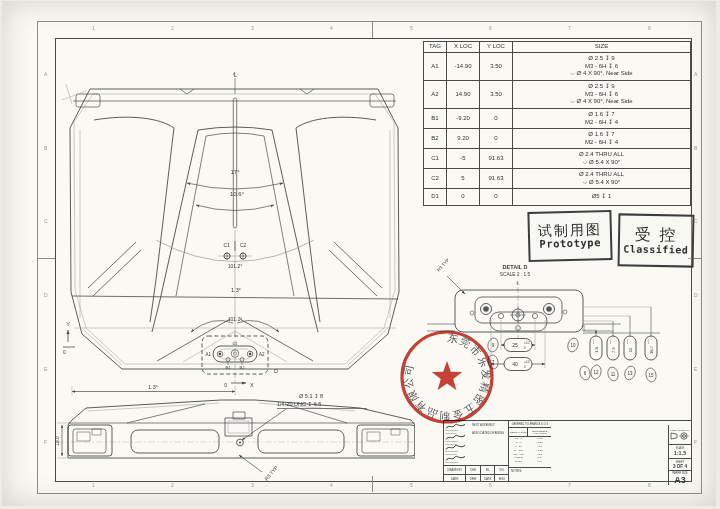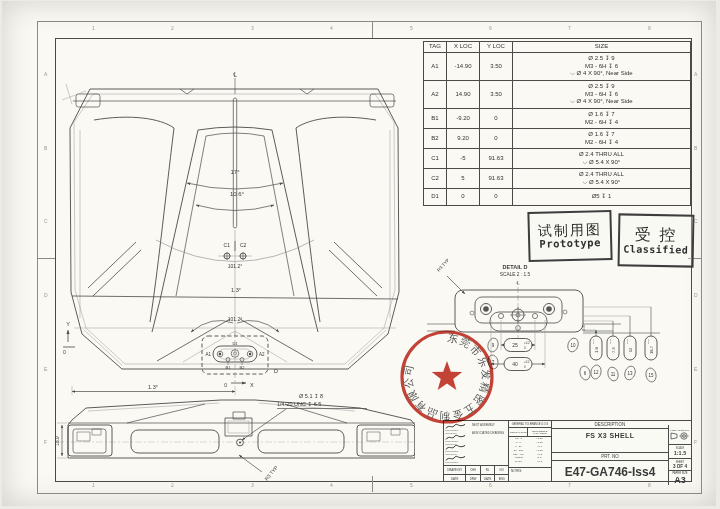--- a/index.html
+++ b/index.html
@@ -448,27 +448,20 @@
             <div class="ctr" style="width:55%">±0.5°</div>
           </div>
         <div style="display:flex;font-size:2.5px;line-height:1.55">
             <div class="ctr" style="width:45%">MACH</div>
             <div class="ctr" style="width:55%">±0.1</div>
           </div>
       </div>
       <div style="font-size:3px;padding:1px 0 0 2px">NOTES:</div>
     </div>
 
-    <div class="tbx" style="left:107px;top:0;width:117px;height:60px">
-      <div class="ctr" style="height:7px;border-bottom:.8px solid #4a4a4a;font-size:4.5px">DESCRIPTION</div>
-      <div class="ctr" style="height:13px;font-size:7px;font-weight:700;letter-spacing:.4px">FS X3 SHELL</div>
-      <div style="height:10px"></div>
-      <div class="ctr" style="height:7px;border-top:.8px solid #4a4a4a;border-bottom:.8px solid #4a4a4a;font-size:4.5px">PRT. NO</div>
-      <div class="ctr" style="height:21px;font-size:12px;font-weight:700">E47-GA746-Iss4</div>
-    </div>
 
     <div class="tbx" style="left:224px;top:4px;width:23px;height:60px">
       <div class="col" style="height:19px;border-bottom:.8px solid #4a4a4a">
         <div style="font-size:2.2px">FIRST ANGLE Proj.</div>
         <svg width="20" height="10">
           <path d="M1,2 L7,3.2 L7,6.8 L1,8 Z" fill="none" stroke="#333" stroke-width=".7"></path>
           <circle cx="14" cy="5" r="3.2" fill="none" stroke="#333" stroke-width=".7"></circle>
           <circle cx="14" cy="5" r="1.4" fill="none" stroke="#333" stroke-width=".7"></circle>
           <path d="M9,5 L19,5" stroke="#333" stroke-width=".4" stroke-dasharray="2 1"></path>
         </svg>

